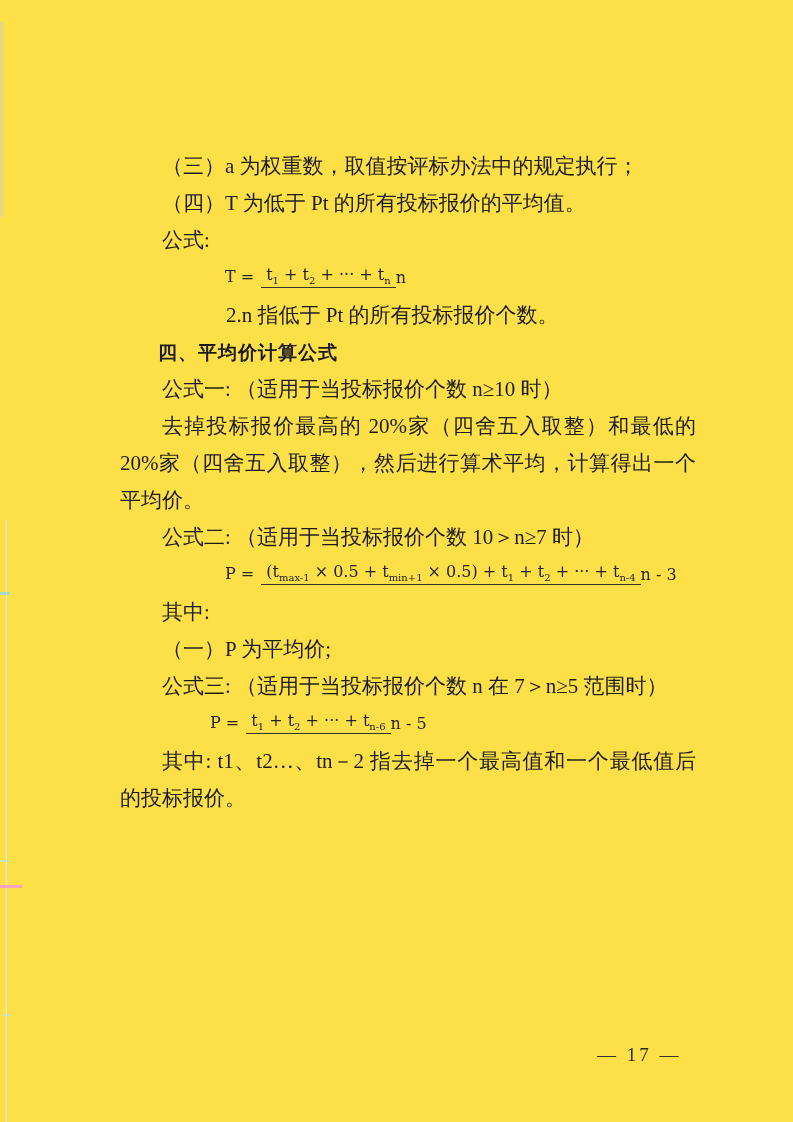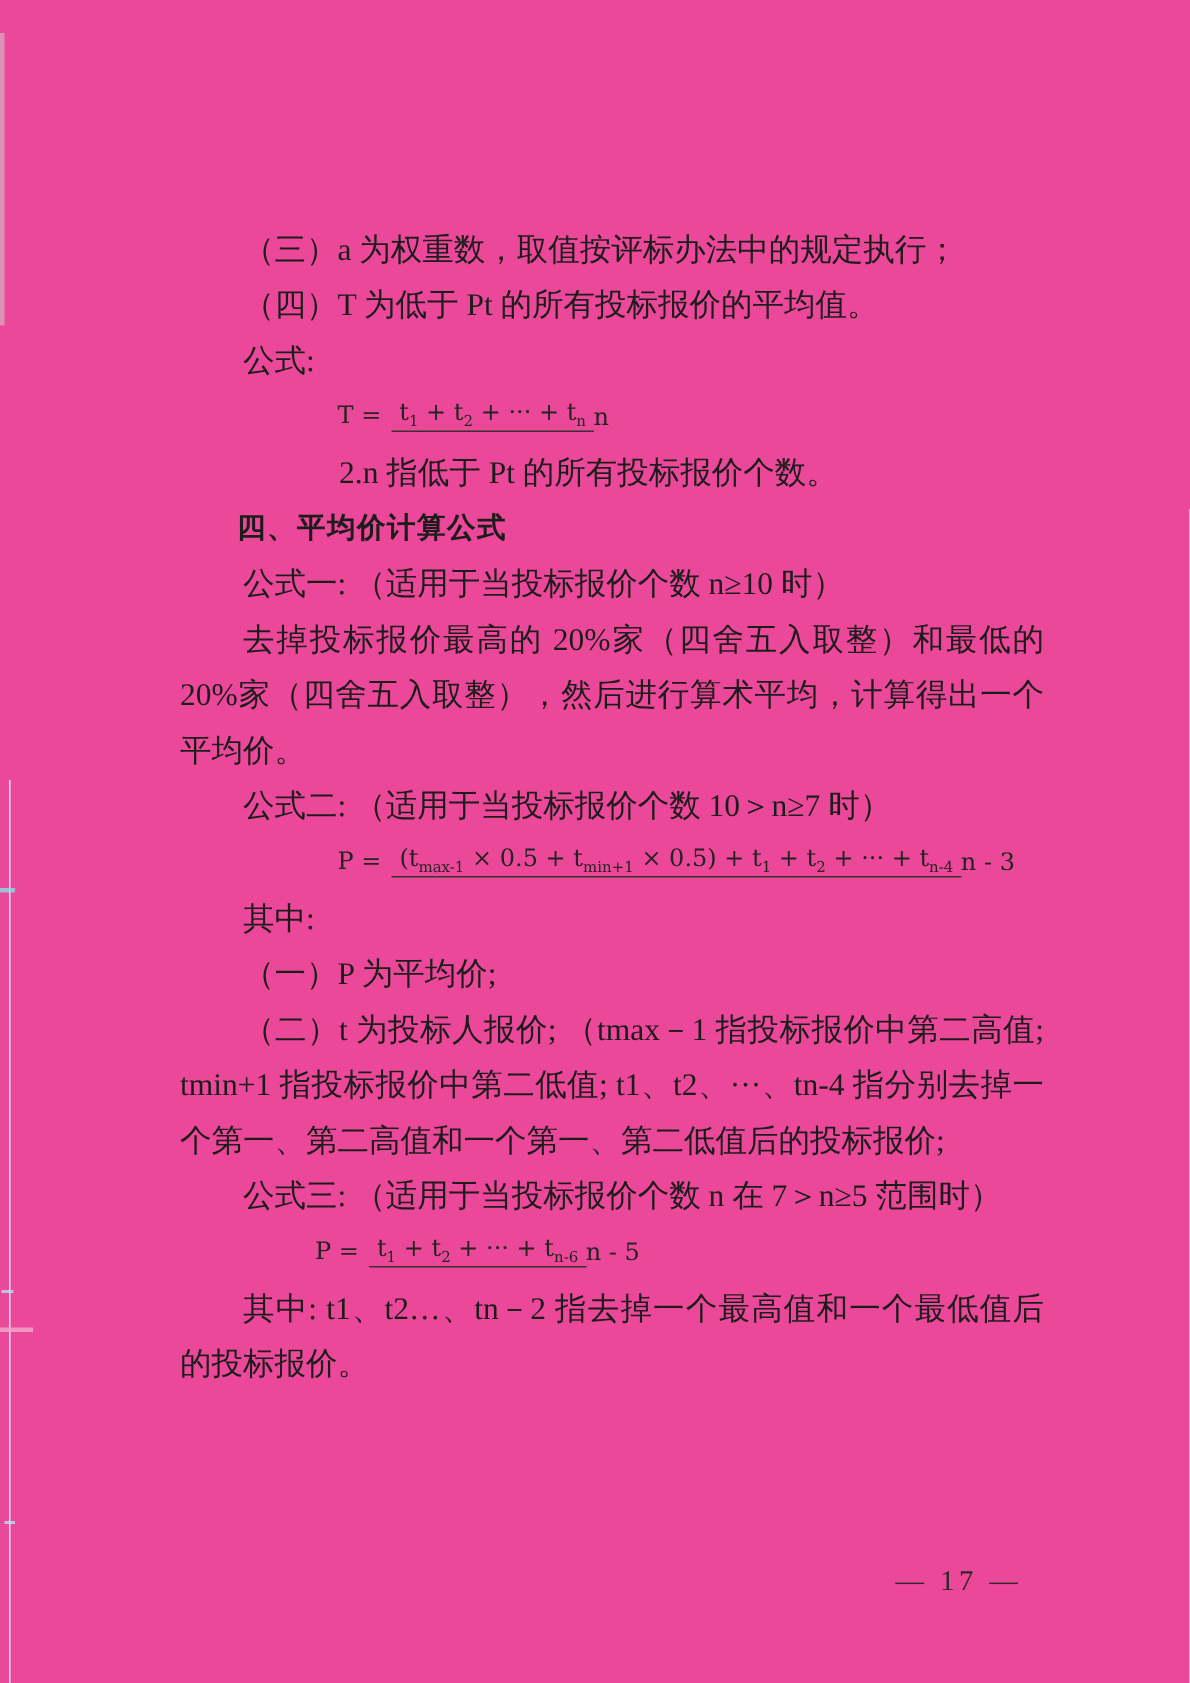--- a/index.html
+++ b/index.html
@@ -1,20 +1,20 @@
 <!DOCTYPE html>
 <html><head>
 <meta charset="utf-8">
 <style>
   html, body { margin: 0; padding: 0; background: #ffffff; }
   .page {
     position: relative;
     width: 793px;
     height: 1122px;
-    background: #ec4899;
+    background: #fde047;
     overflow: hidden;
     font-family: "Liberation Serif", "DejaVu Serif", serif;
     color: #1c1c1c;
   }
   .content {
     position: absolute;
     left: 120px;
     top: 148px;
     width: 576px;
     font-size: 21px;
@@ -94,21 +94,20 @@
     <div class="formula-block">
         <span class="f-lhs">P =</span>
         <span class="frac">
           <span class="num">(t<sub>max-1</sub> × 0.5 + t<sub>min+1</sub> × 0.5) + t<sub>1</sub> + t<sub>2</sub> + ··· + t<sub>n-4</sub></span>
           <span class="den">n - 3</span>
         </span>
       </div>
 
     <p class="indent">其中:</p>
     <p class="indent">（一）P 为平均价;</p>
-    <p class="indent">（二）t 为投标人报价; （tmax－1 指投标报价中第二高值; tmin+1 指投标报价中第二低值; t1、t2、···、tn-4 指分别去掉一个第一、第二高值和一个第一、第二低值后的投标报价;</p>
 
     <p class="indent">公式三: （适用于当投标报价个数 n 在 7＞n≥5 范围时）</p>
     <div class="formula-block f3">
         <span class="f-lhs">P =</span>
         <span class="frac">
           <span class="num">t<sub>1</sub> + t<sub>2</sub> + ··· + t<sub>n-6</sub></span>
           <span class="den">n - 5</span>
         </span>
       </div>
 

